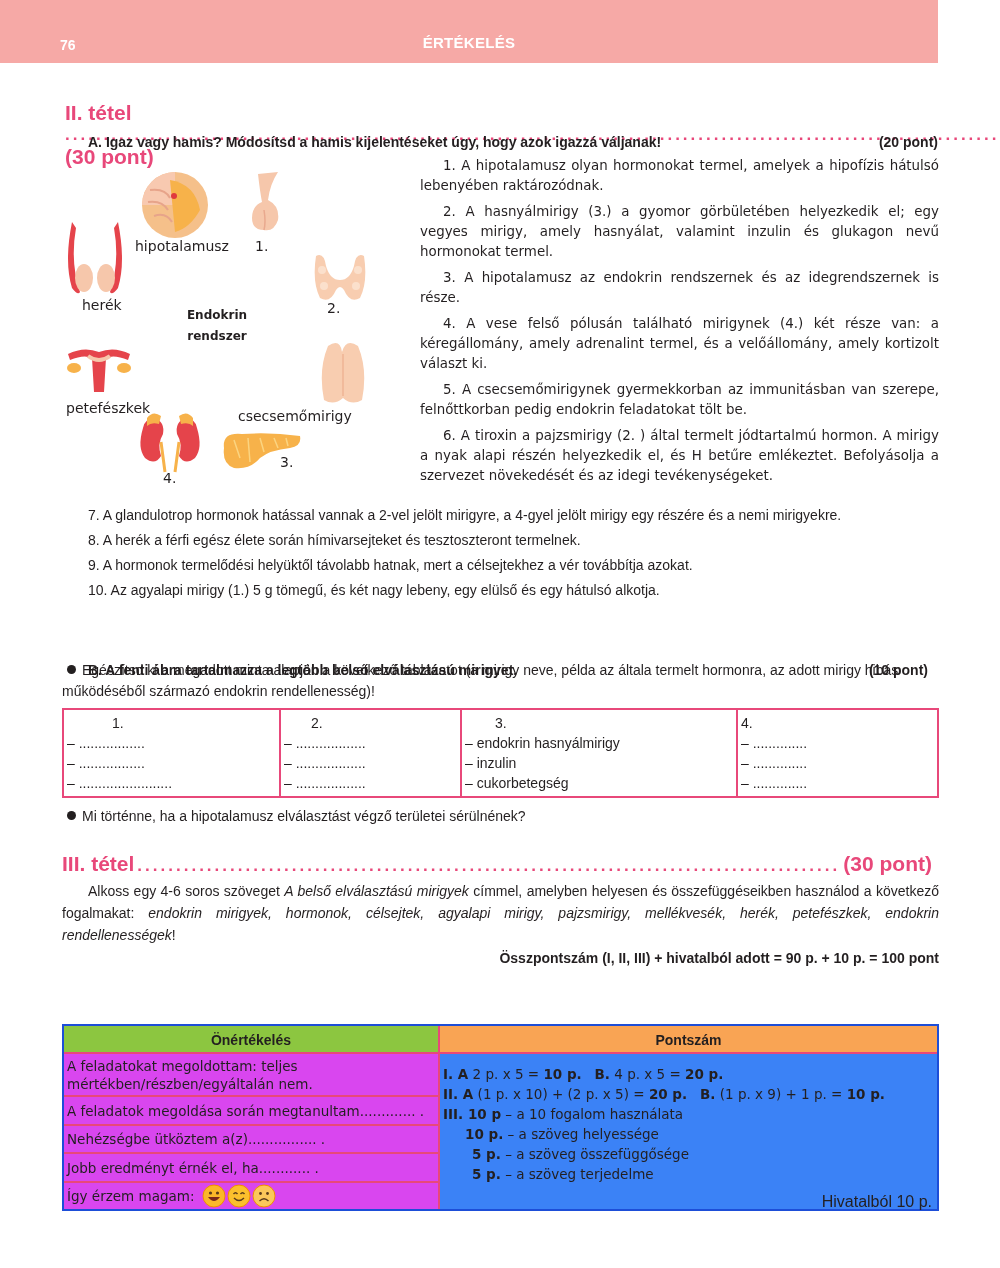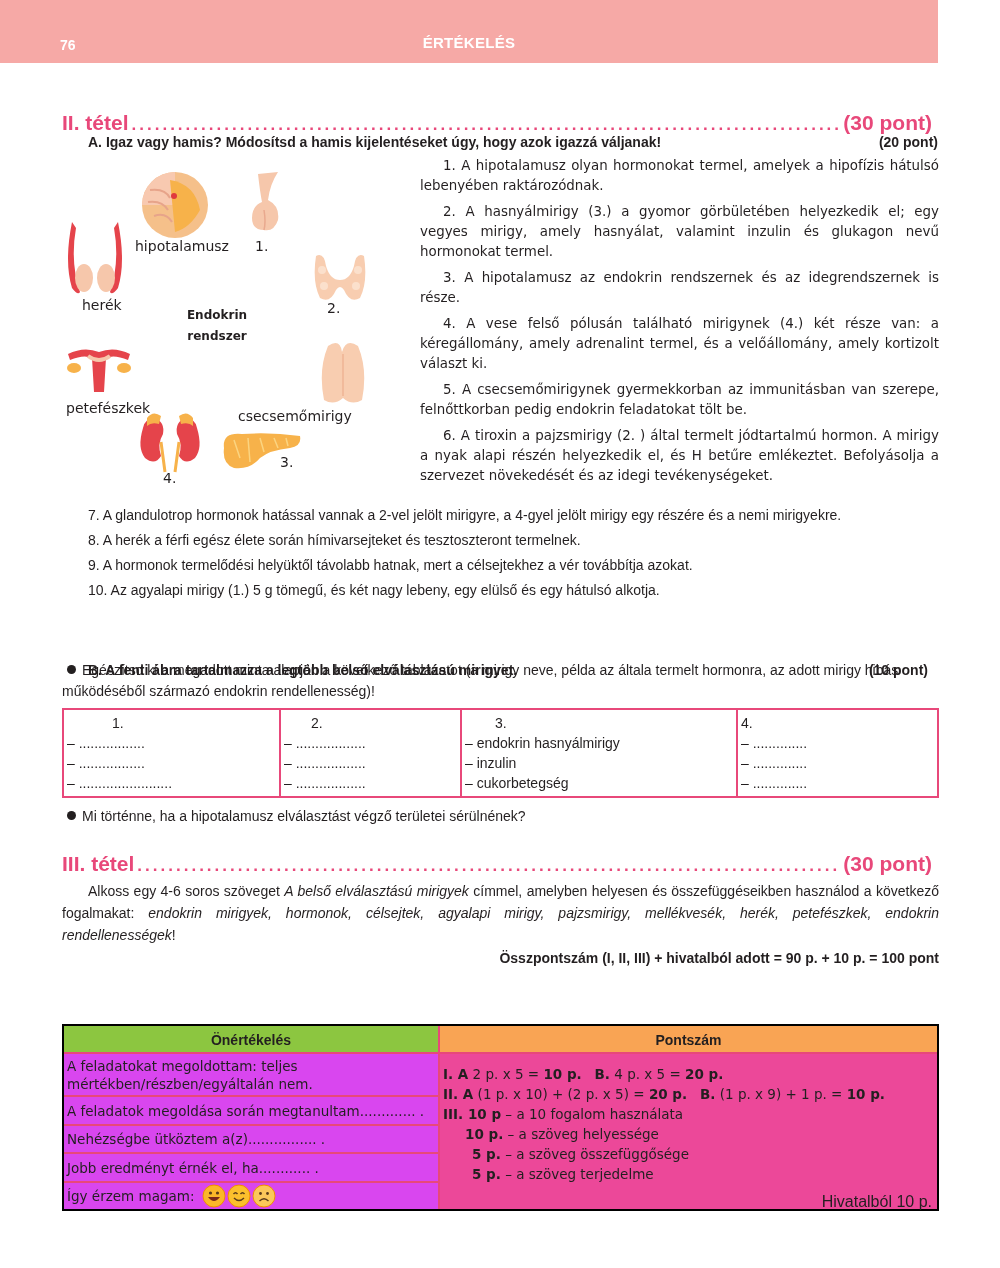--- a/index.html
+++ b/index.html
@@ -33,42 +33,42 @@
   .fill-table .col { border-right: 2px solid #e8487a; padding: 3px 3px; }
   .fill-table .col:last-child { border-right: none; }
   .fill-table .col .hdr { padding-left: 45px; }
   .fill-table .col.c3 .hdr { padding-left: 30px; }
   .fill-table .col.c4 .hdr { padding-left: 0; }
 
   .essay { position: absolute; left: 62px; top: 880px; width: 877px; font-family: "Liberation Sans", sans-serif; font-size: 14px; line-height: 22px; text-align: justify; }
   .essay .indent { display: inline-block; width: 26px; }
   .total { position: absolute; right: 61px; top: 950px; font-family: "Liberation Sans", sans-serif; font-weight: bold; font-size: 14px; }
 
-  .eval { position: absolute; left: 62px; top: 1024px; width: 877px; height: 187px; display: flex; border: 2px solid #000000; }
+  .eval { position: absolute; left: 62px; top: 1024px; width: 877px; height: 187px; display: flex; border: 2px solid #1d4ed8; }
   .eval .left { width: 376px; border-right: 2px solid #e8487a; display: flex; flex-direction: column; }
-  .eval .right { flex: 1; display: flex; flex-direction: column; background: #ec4899; }
+  .eval .right { flex: 1; display: flex; flex-direction: column; background: #3b82f6; }
   .eval .left .hd { height: 28px; background: #8cc640; border-bottom: 2px solid #e8487a; text-align: center; font-family: "Liberation Sans", sans-serif; font-weight: bold; font-size: 14px; line-height: 28px; }
   .eval .right .hd { height: 28px; background: #f9a454; border-bottom: 2px solid #e8487a; text-align: center; font-family: "Liberation Sans", sans-serif; font-weight: bold; font-size: 14px; line-height: 28px; }
   .eval .row { background: #d946ef; border-bottom: 2px solid #e8487a; padding: 1px 3px; font-size: 13.5px; line-height: 18px; display: flex; align-items: center; }
   .eval .row:last-child { border-bottom: none; }
   .eval .r1 { height: 44px; } .eval .r2 { height: 29px; } .eval .r3 { height: 29px; } .eval .r4 { height: 29px; } .eval .r5 { flex: 1; }
   .scoring { padding: 10px 3px 0 3px; font-size: 13.5px; line-height: 20px; }
   .scoring b { font-weight: bold; }
   .scoring .in1 { padding-left: 22px; }
   .scoring .in2 { padding-left: 29px; }
   .scoring .right-line { text-align: right; font-family: "Liberation Sans", sans-serif; font-weight: normal; font-size: 16px; margin-top: 8px; padding-right: 2px; }
 </style>
 </head>
 <body>
 
 <div class="header-band"></div>
 <div class="page-number">76</div>
 <div class="header-title">ÉRTÉKELÉS</div>
 
-<div class="section-heading" style="top:111px;">
+<div class="section-heading" style="top:101px;flex-direction:column;">
   <span>II. tétel</span>
   <span class="dots"></span>
   <span>(30 pont)</span>
 </div>
 <div class="subhead" style="top:134px;">
   <span>A. Igaz vagy hamis? Módosítsd a hamis kijelentéseket úgy, hogy azok igazzá váljanak!</span>
   <span>(20 pont)</span>
 </div>
 
 <div class="diagram">

